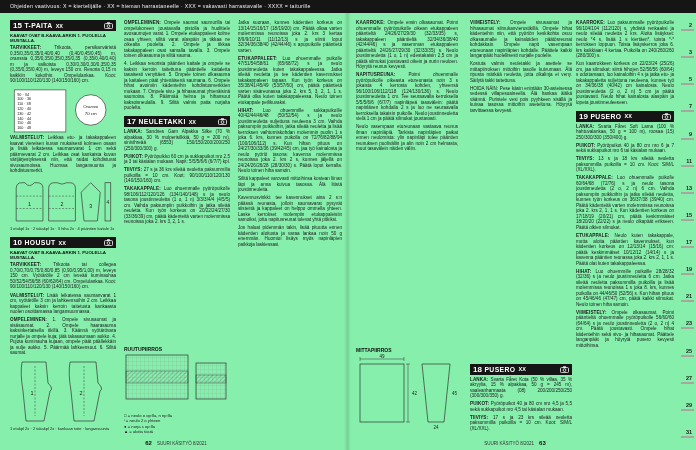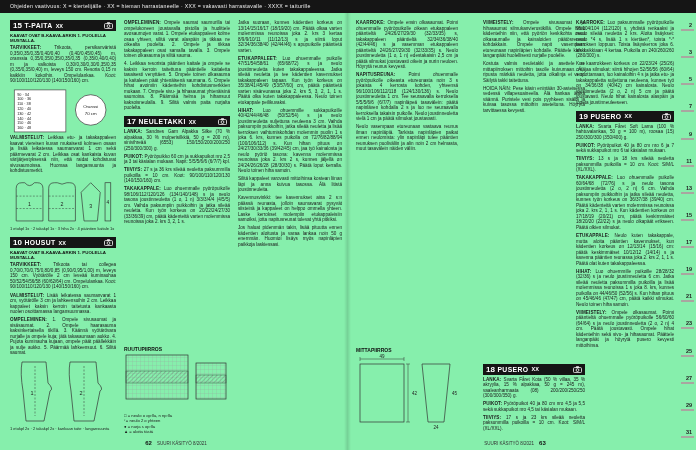--- a/index.html
+++ b/index.html
@@ -4,21 +4,21 @@
 <style>
   html,body{margin:0;padding:0}
   body{width:696px;height:450px;font-family:"Liberation Sans",sans-serif;background:#d8d6d1}
   #canvas{position:relative;width:696px;height:450px;background:#86efac;overflow:hidden}
   .topbar{position:absolute;left:0;top:0;width:696px;height:13px;background:#151515;color:#f2f2f2;
           font-size:5.2px;line-height:13px;padding-left:10px;letter-spacing:.3px;box-sizing:border-box}
   .fold{position:absolute;top:13px;left:344px;width:7px;height:437px;
         background:linear-gradient(90deg,rgba(0,0,0,0),rgba(0,0,0,.12),rgba(0,0,0,0))}
   .col{position:absolute;top:20px;display:flex;flex-direction:column;height:414px;overflow:hidden}
   .c1{left:10px;width:106px}.c2{left:124px;width:106px}.c3{left:238px;width:104px}
-  .c4{left:356px;width:102px}.c5{left:483px;width:102px}.c6{left:576px;width:98px}
+  .c4{left:356px;width:102px}.c5{left:470px;width:102px}.c6{left:576px;width:98px}
   .sec{display:flex;align-items:center;background:#151515;color:#fff;height:11px;min-height:11px;
        padding:0 3px;margin:3px 0 2px}
   .sec.first{margin-top:0}
   .sec .num{font-size:8px;font-weight:700;margin-right:2.5px}
   .sec .ttl{font-size:6.8px;font-weight:700;letter-spacing:.4px}
   .sec .dif{font-size:5.5px;font-weight:700;margin-left:3px;flex:1}
   .kaavat{font-size:4.4px;font-weight:700;line-height:5.2px;margin-bottom:2px;color:#111}
   .p{font-size:4.6px;line-height:5.5px;text-align:justify;color:#1b1b1b;margin:0 0 2.6px 0}
   .p b{letter-spacing:.1px}
   .cap{font-size:4px;line-height:4.8px;color:#1b1b1b;margin-bottom:2px}

